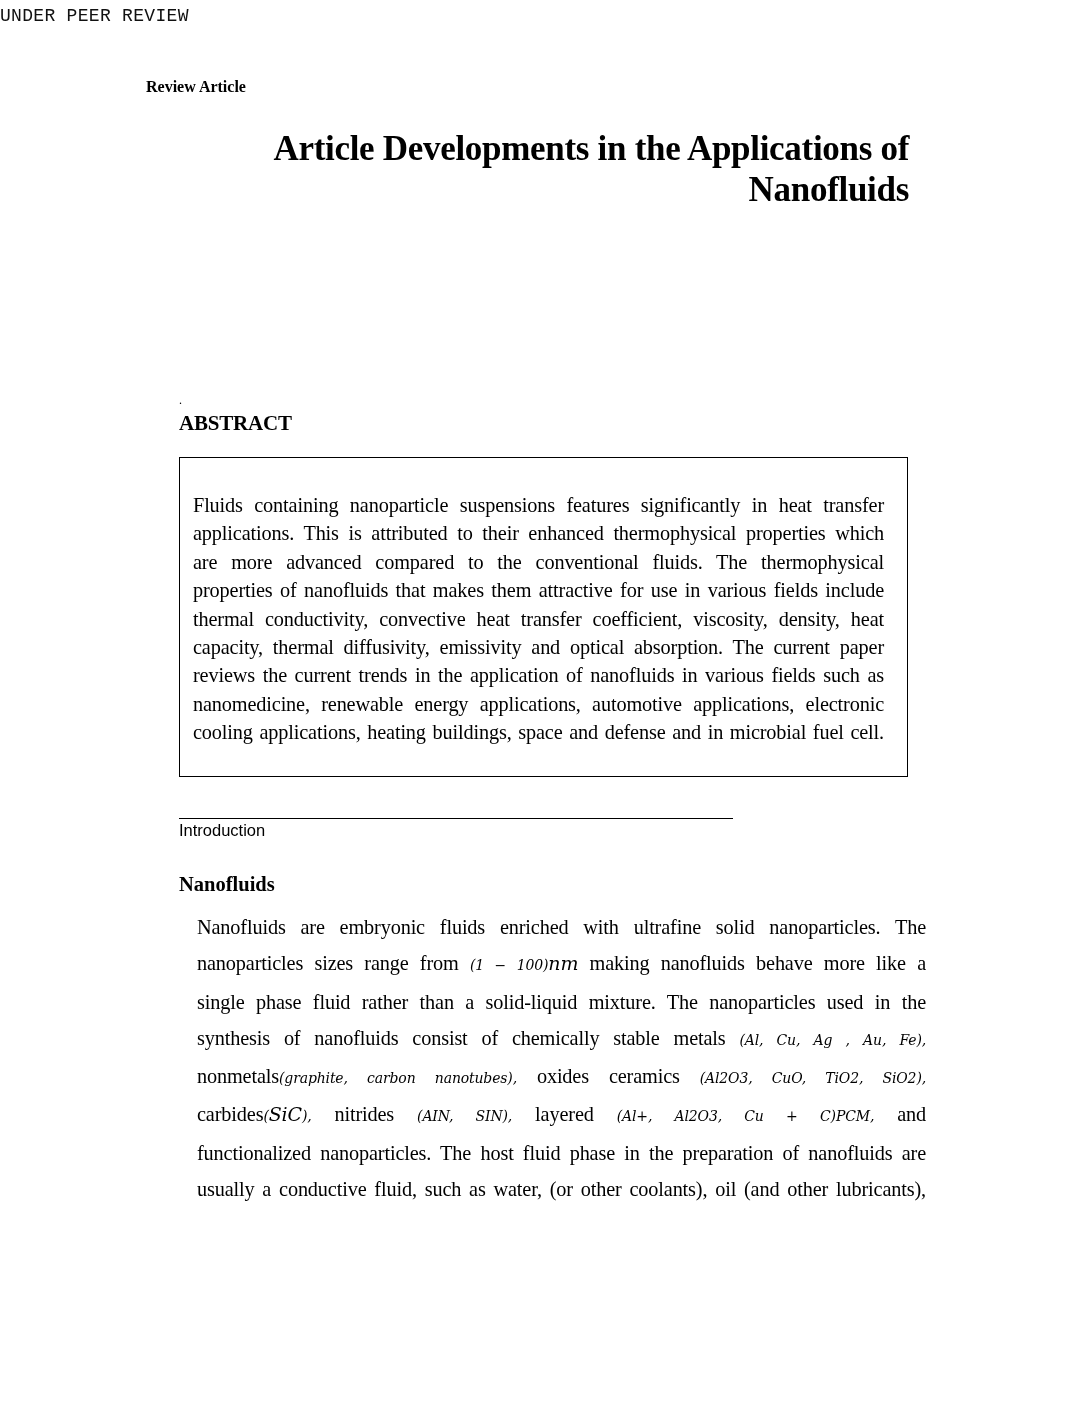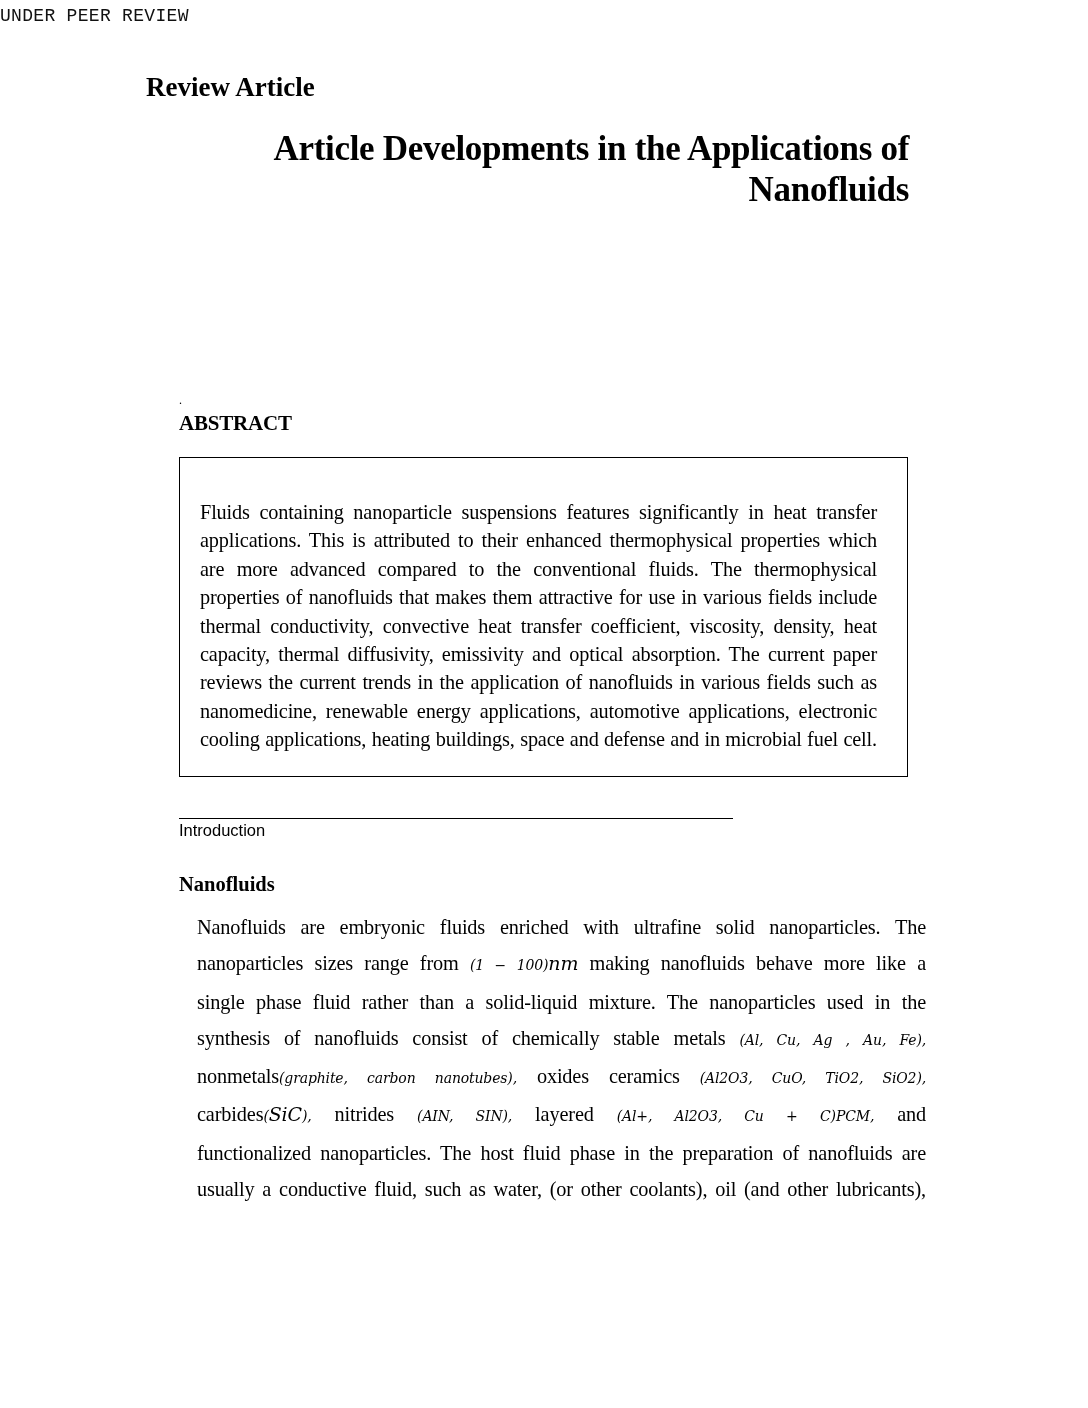--- a/index.html
+++ b/index.html
@@ -23,21 +23,21 @@
       font-size: 18px;
       letter-spacing: 0.3px;
       line-height: 22px;
       color: #111;
     }
     .article-type {
       position: absolute;
       left: 146px;
       top: 75px;
       font-weight: bold;
-      font-size: 27px;
+      font-size: 16px;
       line-height: 24px;
     }
     .title {
       position: absolute;
       left: 200px;
       width: 709px;
       top: 128px;
       text-align: right;
       font-weight: bold;
       font-size: 35px;
@@ -72,21 +72,21 @@
       box-sizing: content-box;
     }
     .abstract-text {
       position: absolute;
       left: 9px;
       right: 19px;
       top: 29px;
       font-size: 20.3px;
       line-height: 28.4px;
       text-align: justify;
-      margin: 11px;
+      margin: 4px;
       letter-spacing: -0.15px;
     }
     .separator {
       position: absolute;
       left: 179px;
       top: 818px;
       width: 554px;
       height: 0;
       border-top: 1.5px solid #000;
     }

